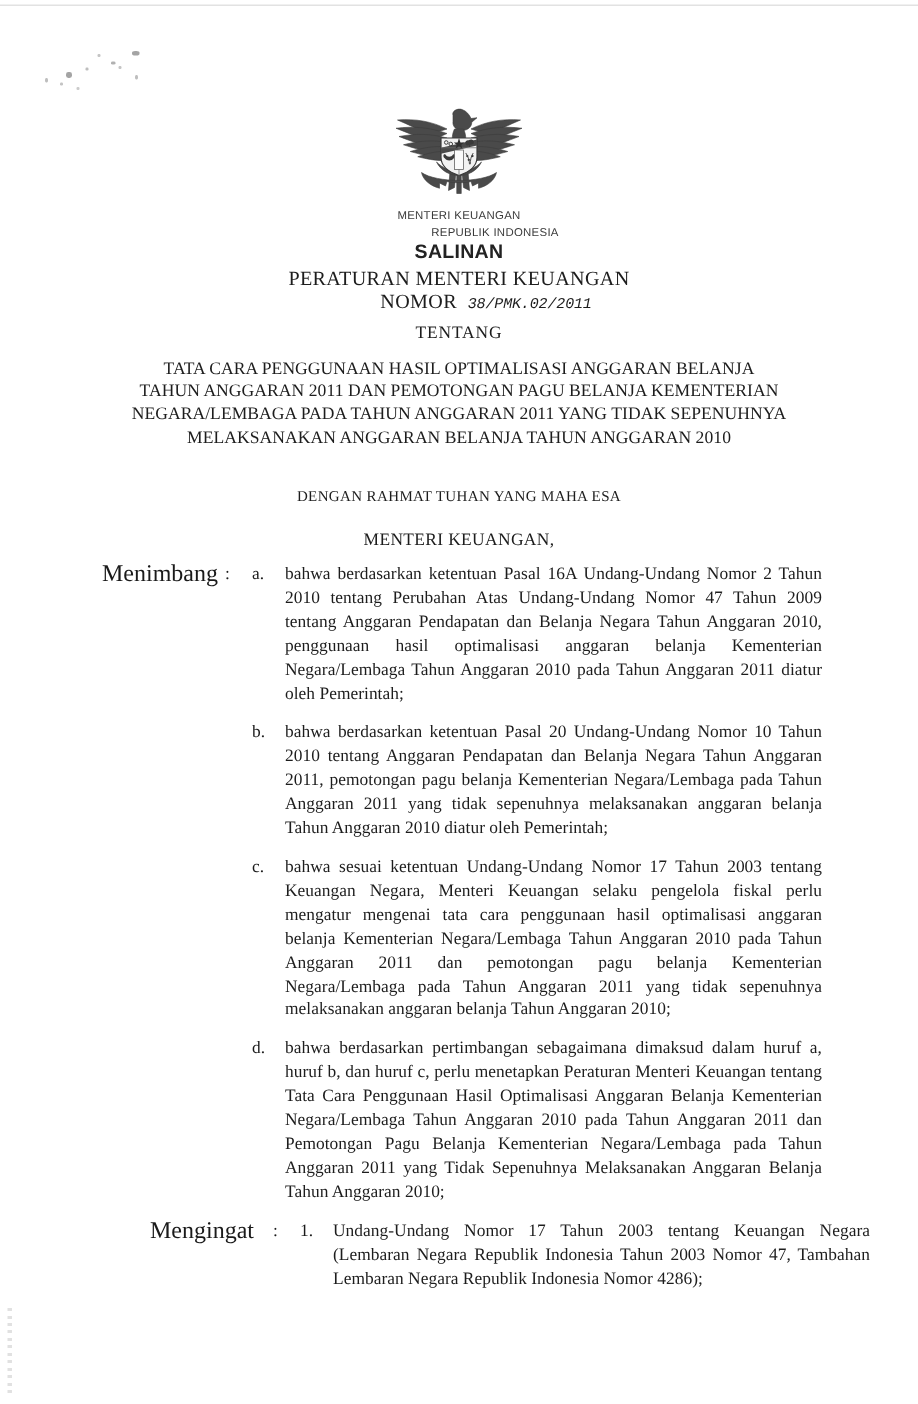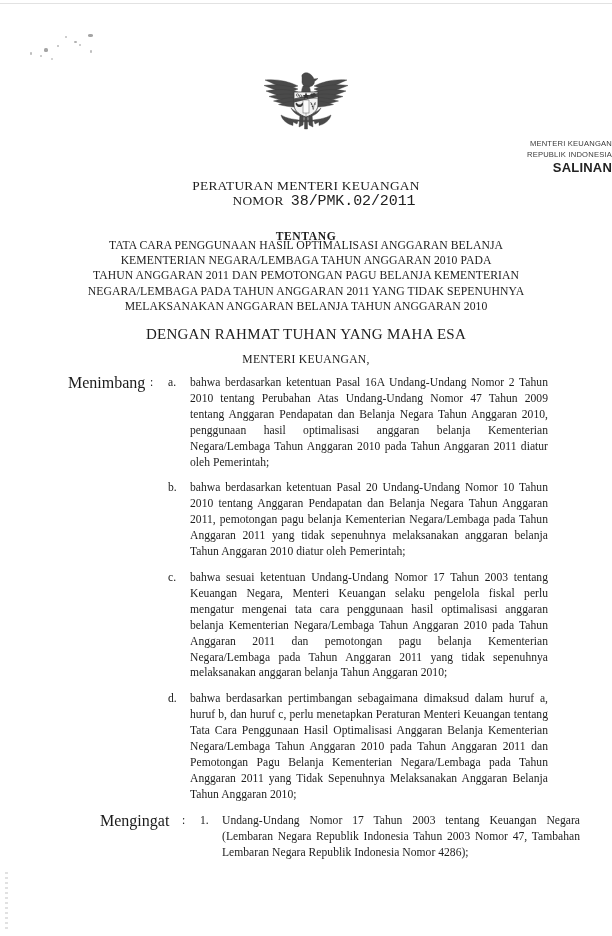--- a/index.html
+++ b/index.html
@@ -42,21 +42,21 @@
     top: 72px;
     display: flex;
     justify-content: center;
   }
   .emblem { display: block; }
 
   
   .hdr {
     position: absolute;
     left: 0; right: 0;
-    text-align: right;
+    text-align: center;
     font-family: "Liberation Sans", "DejaVu Sans", sans-serif;
     color: #3a3a3a;
     letter-spacing: .2px;
   }
   .hdr-ministry { top: 139px; font-size: 7.6px; }
   .hdr-republic { top: 149.5px; font-size: 7.6px; padding-left: 48px; }
   .hdr-salinan  { top: 160px; font-size: 13px; font-weight: bold; color: #222; }
 
   .title-line {
     position: absolute;
@@ -64,39 +64,40 @@
     text-align: center;
     font-size: 13.4px;
     letter-spacing: .25px;
     color: #1d1d1d;
   }
   .t-pmk   { top: 178px; }
   .t-nomor { top: 193px; }
   .t-nomor .nomor-label { letter-spacing: .25px; margin-left: 36px; }
   .t-nomor .nomor-value {
     font-family: "Liberation Mono", "DejaVu Sans Mono", monospace;
-    font-size: 15px;
+    font-size: 10px;
     letter-spacing: -0.1px;
-  }
-  .t-tentang { top: 230px; font-size: 11.6px; letter-spacing: .6px; font-weight: bold; }
+    font-style: italic;
+  }
+  .t-tentang { top: 215px; font-size: 11.6px; letter-spacing: .6px; }
 
   .subject {
     position: absolute;
     top: 238px;
     left: 56px;
     width: 500px;
     text-align: center;
     font-size: 11.7px;
     line-height: 15.2px;
     letter-spacing: .05px;
     color: #1d1d1d;
   }
   .subject div { white-space: nowrap; }
 
-  .t-rahmat  { top: 326px; font-size: 15px; letter-spacing: .25px; }
+  .t-rahmat  { top: 326px; font-size: 10px; letter-spacing: .25px; }
   .t-menteri { top: 353px; font-size: 11.6px; letter-spacing: .25px; }
 
   
   .clause-block {
     position: absolute;
     left: 68px;
     width: 480px;
   }
   .clause-row {
     display: flex;
@@ -231,21 +232,20 @@
   <div class="hdr hdr-salinan">SALINAN</div>
 
   <div class="title-line t-pmk">PERATURAN MENTERI KEUANGAN</div>
   <div class="title-line t-nomor">
     <span class="nomor-label">NOMOR</span><span>&nbsp;&nbsp;</span><span class="nomor-value">38/PMK.02/2011</span>
   </div>
   <div class="title-line t-tentang">TENTANG</div>
 
   <div class="subject">
     <div>TATA CARA PENGGUNAAN HASIL OPTIMALISASI ANGGARAN BELANJA</div>
-    <div>KEMENTERIAN NEGARA/LEMBAGA TAHUN ANGGARAN 2010 PADA</div>
     <div>TAHUN ANGGARAN 2011 DAN PEMOTONGAN PAGU BELANJA KEMENTERIAN</div>
     <div>NEGARA/LEMBAGA PADA TAHUN ANGGARAN 2011 YANG TIDAK SEPENUHNYA</div>
     <div>MELAKSANAKAN ANGGARAN BELANJA TAHUN ANGGARAN 2010</div>
   </div>
 
   <div class="title-line t-rahmat">DENGAN RAHMAT TUHAN YANG MAHA ESA</div>
   <div class="title-line t-menteri">MENTERI KEUANGAN,</div>
 
   <div class="clause-block menimbang-block">
     <div class="clause-row">

